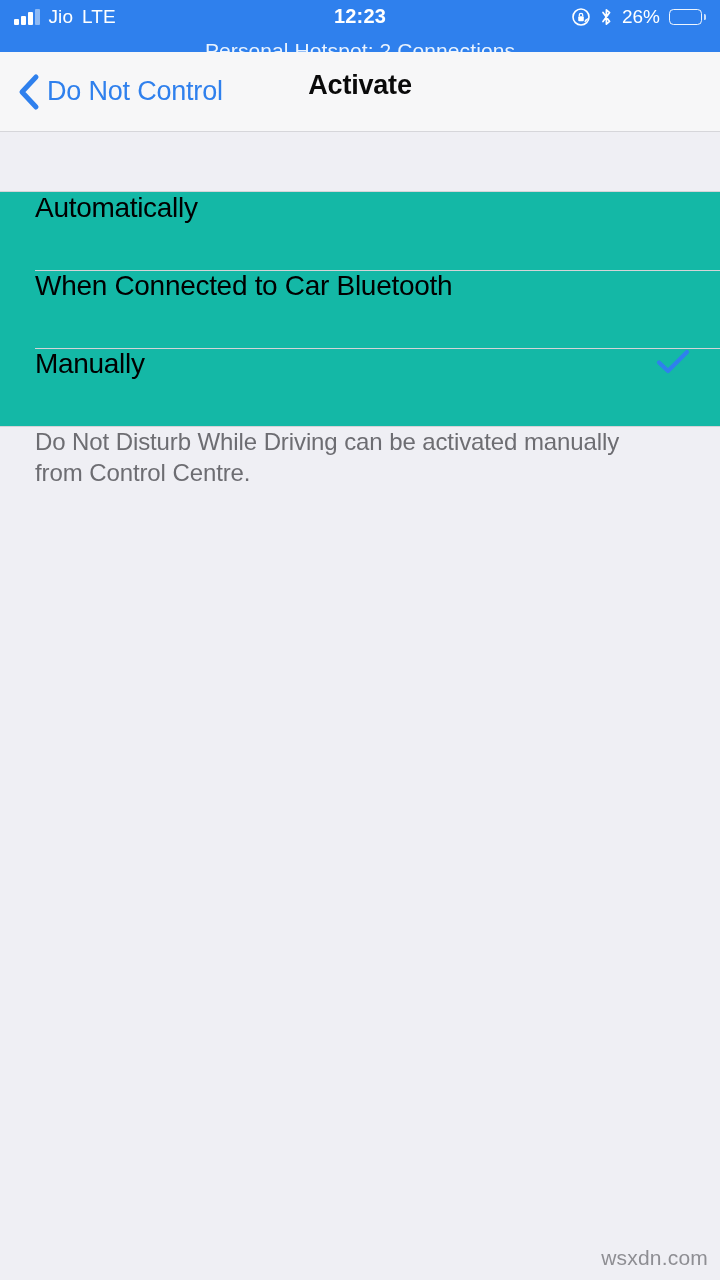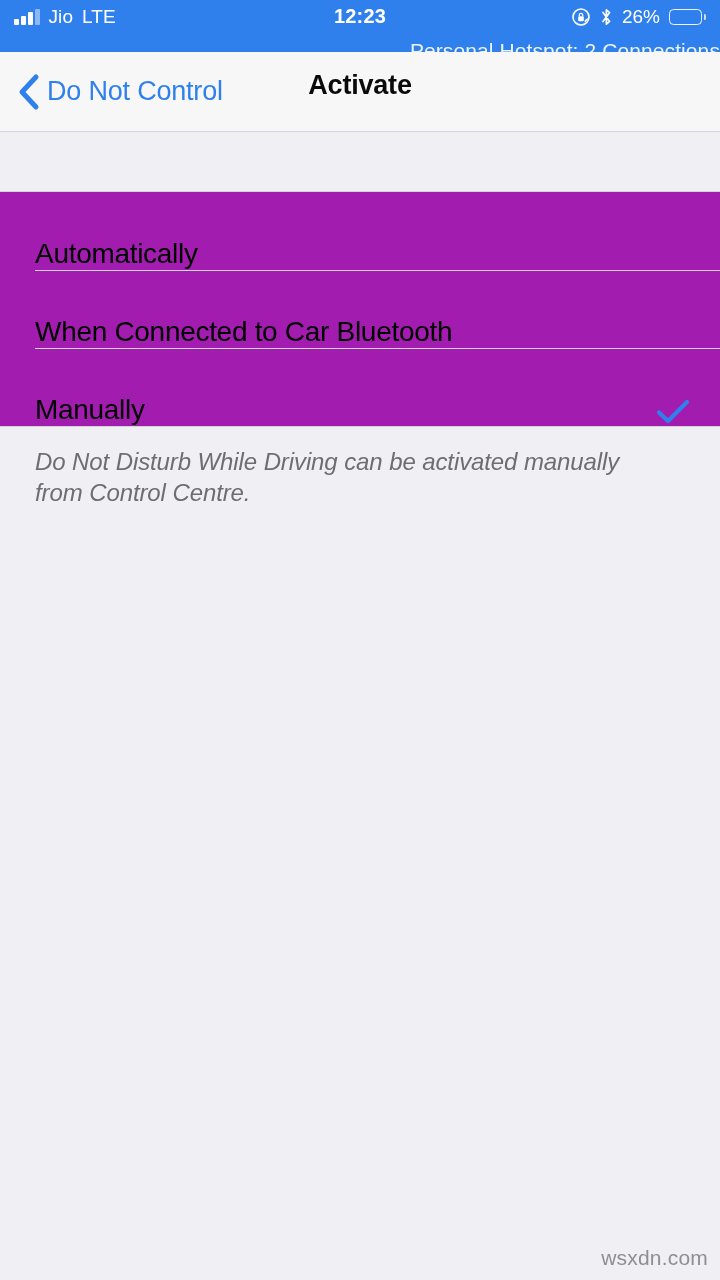--- a/index.html
+++ b/index.html
@@ -63,21 +63,21 @@
     background:#FFFFFF; border-radius:2px;
   }
   .battery .cap{
     width:2.5px; height:6px; margin-left:1.5px;
     background:rgba(255,255,255,0.75);
     border-radius:0 1.5px 1.5px 0;
   }
 
   .sb-row2{
     height:35px;
-    display:flex; align-items:center; justify-content:flex-end;
+    display:flex; align-items:center; justify-content:center;
   }
   .sb-row2 .hotspot{
     font-size:21px; color:#EAF3FE; letter-spacing:0.1px;
   }
 
   
   .navbar{
     height:80px;
     background:#F7F7F8;
     border-bottom:1px solid #D6D6DA;
@@ -105,45 +105,44 @@
   .content{ background:#EFEFF4; }
   .gap-top{ height:59px; }
 
   .group{
     background:#FFFFFF;
     border-top:1px solid #D4D4D8;
     border-bottom:1px solid #D4D4D8;
   }
   .row{
     height:78px;
-    display:flex; align-items:flex-end;
+    display:flex; align-items:flex-start;
     padding:0 30px 0 35px;
-    background:#a21caf;
+    background:#14b8a6;
     position:relative;
     cursor:pointer;
   }
   .row + .row::before{
     content:"";
     position:absolute; left:35px; right:0; top:0;
     height:1px; background:#D4D4D8;
   }
   .row-label{
     font-size:28px; color:#000000; letter-spacing:-0.3px;
     flex:1;
   }
   .check{ width:34px; display:flex; justify-content:flex-end; }
 
   .footer-note{
-    padding:20px 35px 0 35px;
+    padding:0 35px 0 35px;
     font-size:24px;
     line-height:1.28;
     color:#6D6D72;
     letter-spacing:-0.1px;
     max-width:700px;
-    font-style:italic;
   }
 
   .watermark{
     position:absolute; right:12px; bottom:10px;
     font-size:21px; color:#8E8E93; letter-spacing:0.2px;
   }
 </style>
 </head>
 <body>
 

